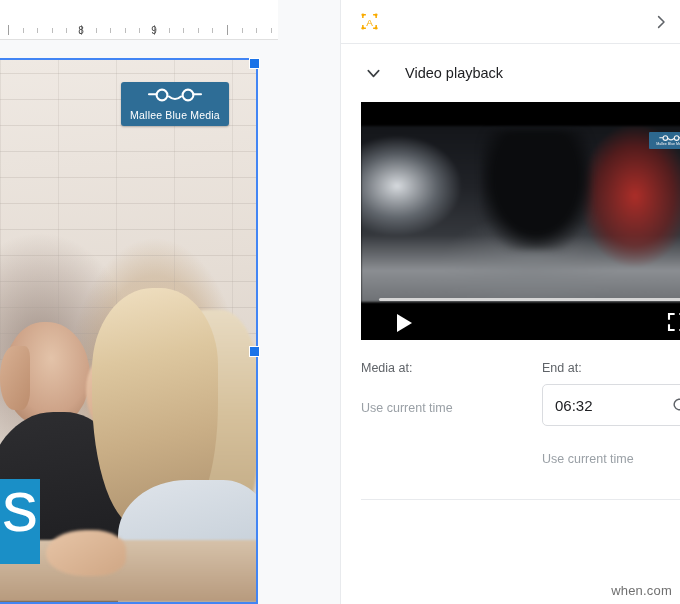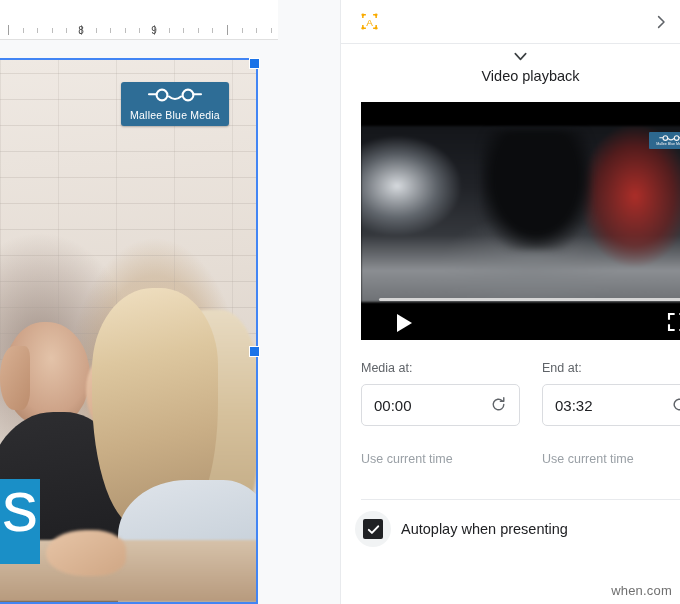--- a/index.html
+++ b/index.html
@@ -161,21 +161,21 @@
   }
   #panel-header .title {
     font-size: 15px; color: #202124; margin-left: 26px; letter-spacing: .1px;
   }
   #panel-header .chevron-right {
     position: absolute; right: 8px; top: 50%; transform: translateY(-50%);
     width: 22px; height: 22px; display: flex; align-items: center; justify-content: center;
   }
 
   .section-head {
-    display: flex; align-items: center; height: 58px; padding-left: 20px; flex-direction: column;
+    display: flex; align-items: center; height: 58px; padding-left: 20px;
   }
   .section-head .chevron-down { width: 24px; height: 24px; display: flex; align-items: center; justify-content: center; }
   .section-head .label { font-size: 14.5px; color: #202124; margin-left: 20px; }
 
   
   #video-preview {
     position: relative; margin-left: 20px; width: 340px; height: 238px;
     background: #000; overflow: hidden;
   }
   .vid-img {
@@ -392,55 +392,36 @@
             <path d="M18 13.4V18h-4.6"></path>
               <path d="M6.6 18H2v-4.6"></path>
           </g>
         </svg>
       </span>
     </div>
 
     <div id="time-row">
       <div class="time-col">
         <div class="time-label">Media at:</div>
+        <div class="use-current">Use current time</div>
+      </div>
+
+      <div class="time-col">
+        <div class="time-label">End at:</div>
         <div class="time-input">
-          <span class="value">00:00</span>
+          <span class="value">06:32</span>
           <span class="refresh-icon">
             <svg width="17" height="17" viewBox="0 0 18 18">
               <path d="M14.6 9a5.6 5.6 0 1 1-1.72-4.03" fill="none" stroke="#5f6368" stroke-width="1.5" stroke-linecap="round"></path>
               <path d="M14.6 1.9 V5.5 H11" fill="none" stroke="#5f6368" stroke-width="1.5" stroke-linecap="round" stroke-linejoin="round"></path>
             </svg>
           </span>
         </div>
         <div class="use-current">Use current time</div>
       </div>
-
-      <div class="time-col">
-        <div class="time-label">End at:</div>
-        <div class="time-input">
-          <span class="value">03:32</span>
-          <span class="refresh-icon">
-            <svg width="17" height="17" viewBox="0 0 18 18">
-              <path d="M14.6 9a5.6 5.6 0 1 1-1.72-4.03" fill="none" stroke="#5f6368" stroke-width="1.5" stroke-linecap="round"></path>
-              <path d="M14.6 1.9 V5.5 H11" fill="none" stroke="#5f6368" stroke-width="1.5" stroke-linecap="round" stroke-linejoin="round"></path>
-            </svg>
-          </span>
-        </div>
-        <div class="use-current">Use current time</div>
-      </div>
     </div>
 
     <div id="bottom-divider"></div>
 
-    <div id="autoplay-row">
-      <span class="cb-wrap">
-        <span class="checkbox">
-          <svg width="15" height="15" viewBox="0 0 16 16">
-            <path d="M3 8.4 L6.3 11.6 L13 4.6" fill="none" stroke="#ffffff" stroke-width="2.1" stroke-linecap="round" stroke-linejoin="round"></path>
-          </svg>
-        </span>
-      </span>
-      <span class="cb-label">Autoplay when presenting</span>
-    </div>
 
     <div id="watermark">when.com</div>
   </div>
 </div>
 
 </body></html>

